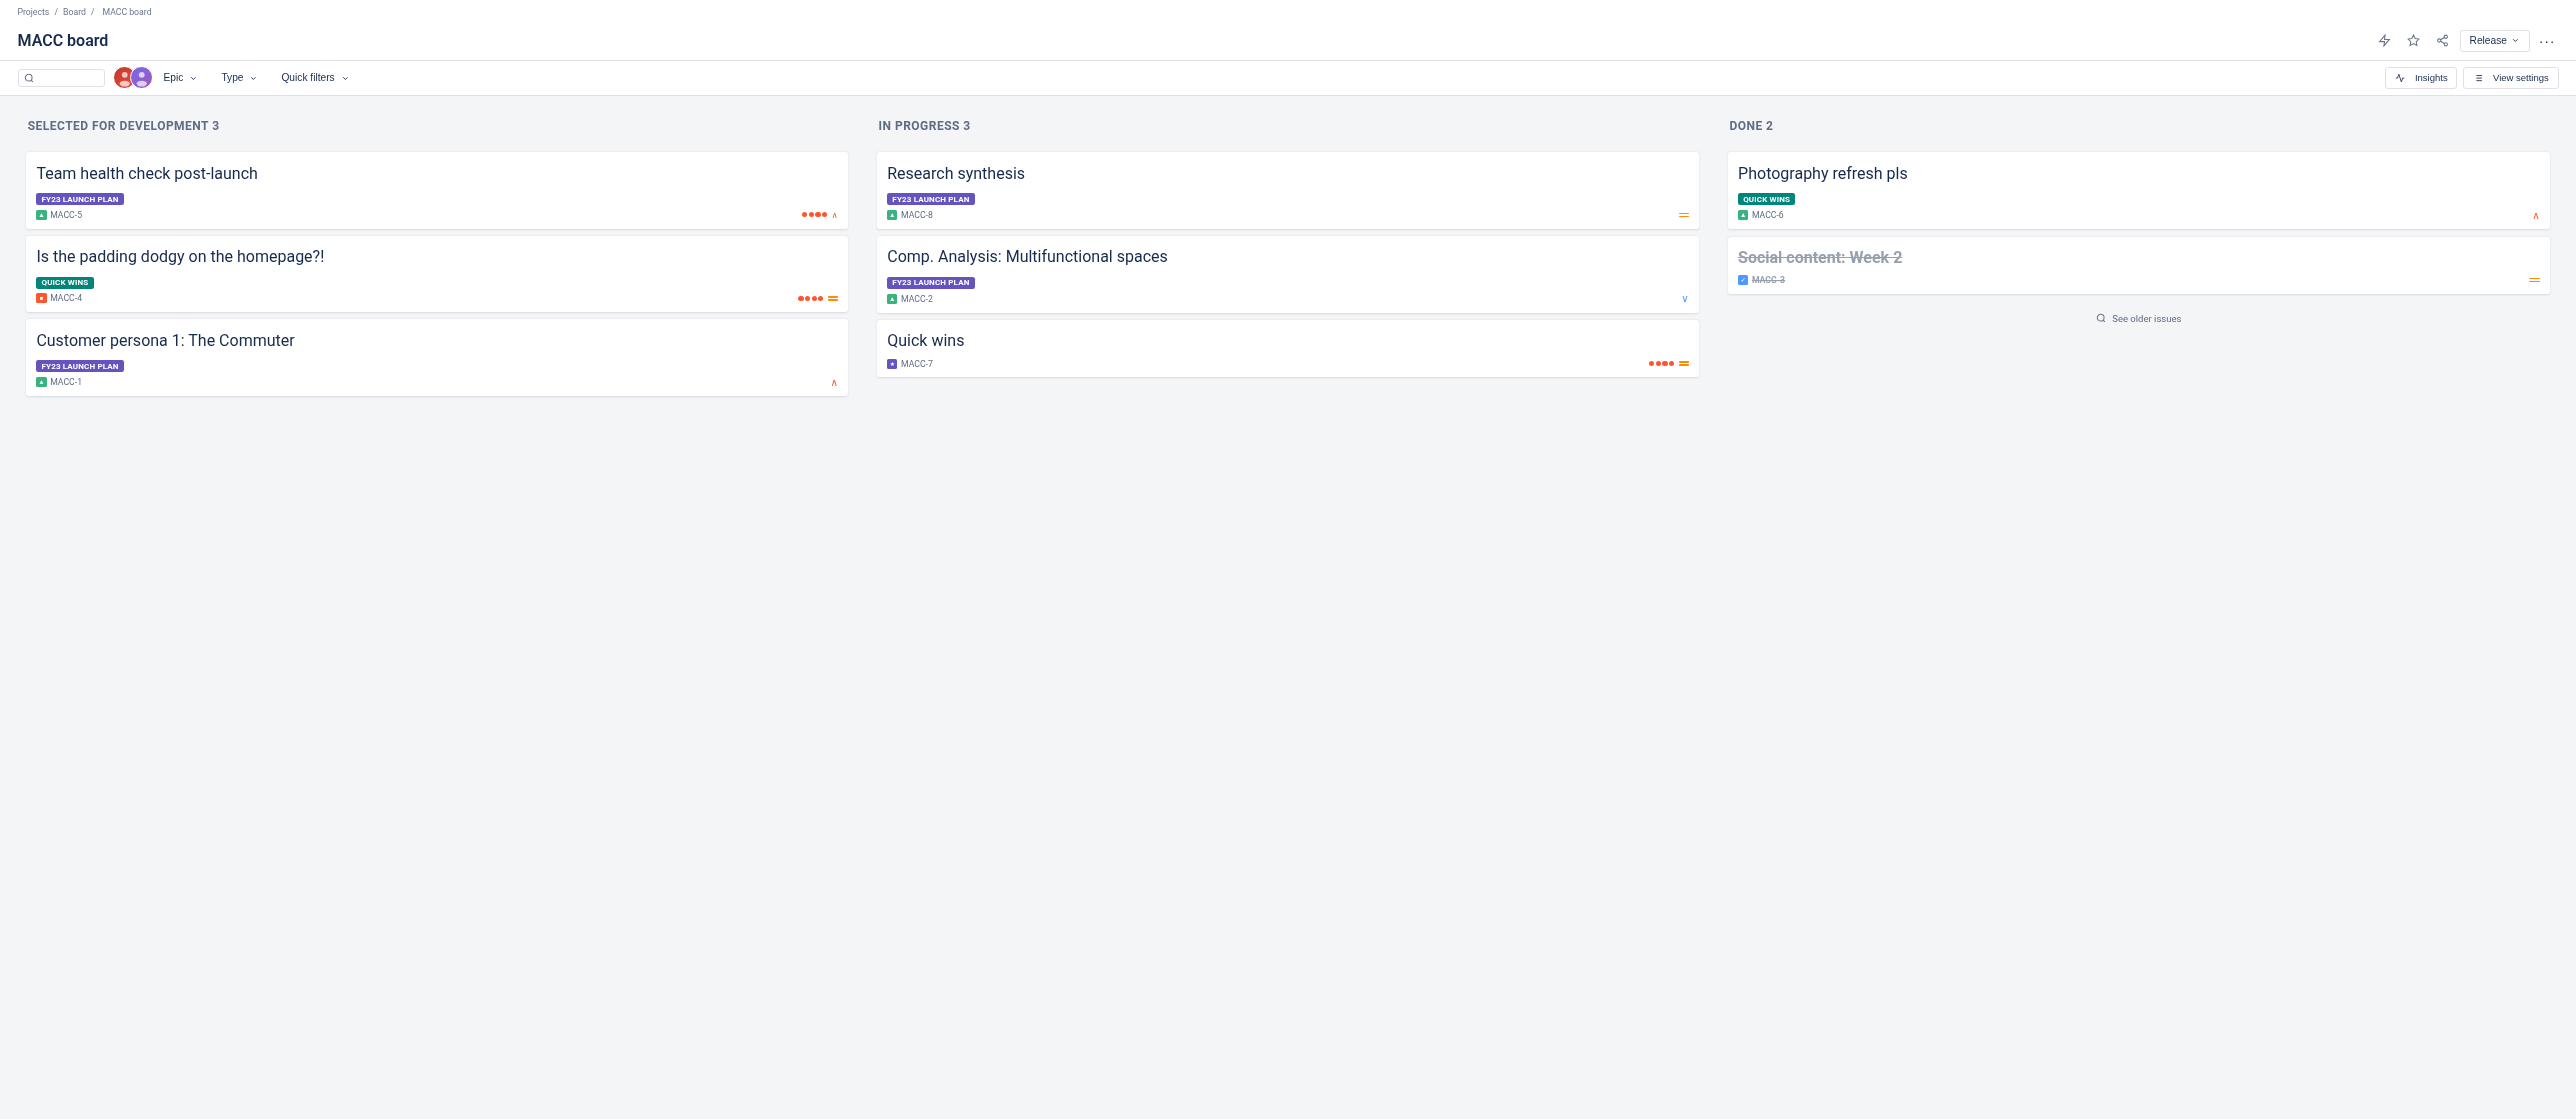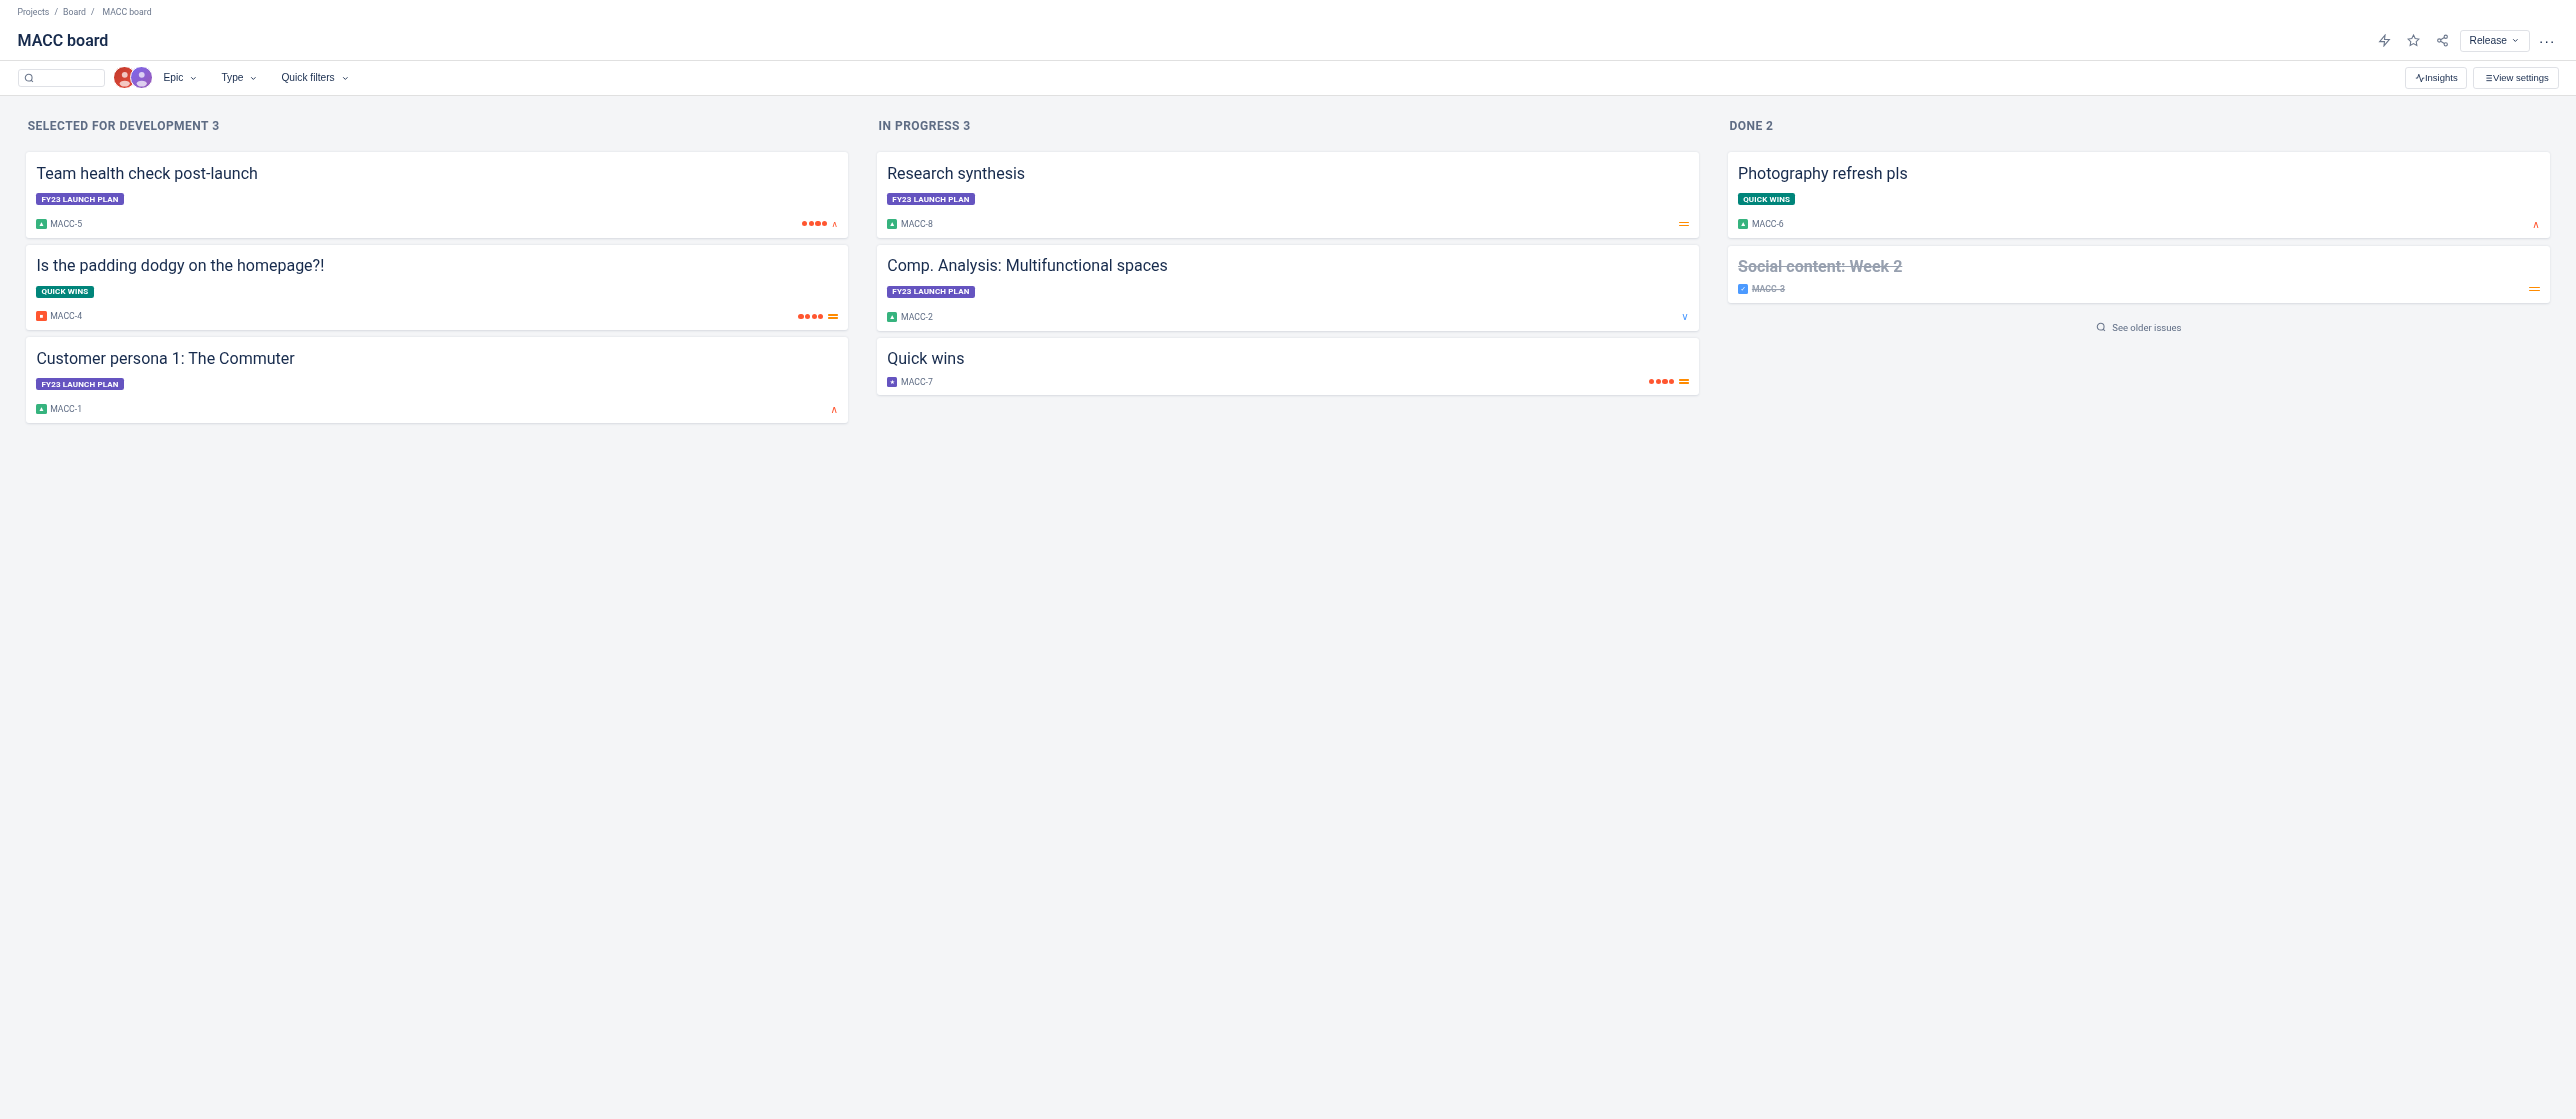--- a/index.html
+++ b/index.html
@@ -128,21 +128,21 @@
       font-weight: 400;
     }
     .toolbar-right {
       margin-left: auto;
       display: flex;
       gap: 5.8px;
     }
     .toolbar-action-btn {
       display: flex;
       align-items: center;
-      gap: 0;
+      gap: 10px;
       background: none;
       border: 0.7px solid #dfe1e6;
       border-radius: 2.9px;
       padding: 4.4px 8.7px;
       cursor: pointer;
       font-size: 9.5px;
       color: #172b4d;
       font-weight: 500;
     }
 
@@ -187,21 +187,21 @@
       font-weight: 400;
       line-height: 1.4;
     }
     .card-label {
       display: inline-block;
       border-radius: 2.2px;
       padding: 1.5px 5.1px;
       font-size: 8px;
       font-weight: 700;
       text-transform: uppercase;
-      margin-bottom: 9px;
+      margin-bottom: 0;
       letter-spacing: 0.02em;
     }
     .label-fy23 { background: #6554c0; color: #fff; }
     .label-quickwins { background: #00857a; color: #fff; }
     .card-footer {
       display: flex;
       align-items: center;
       justify-content: space-between;
       margin-top: 4.4px;
     }

